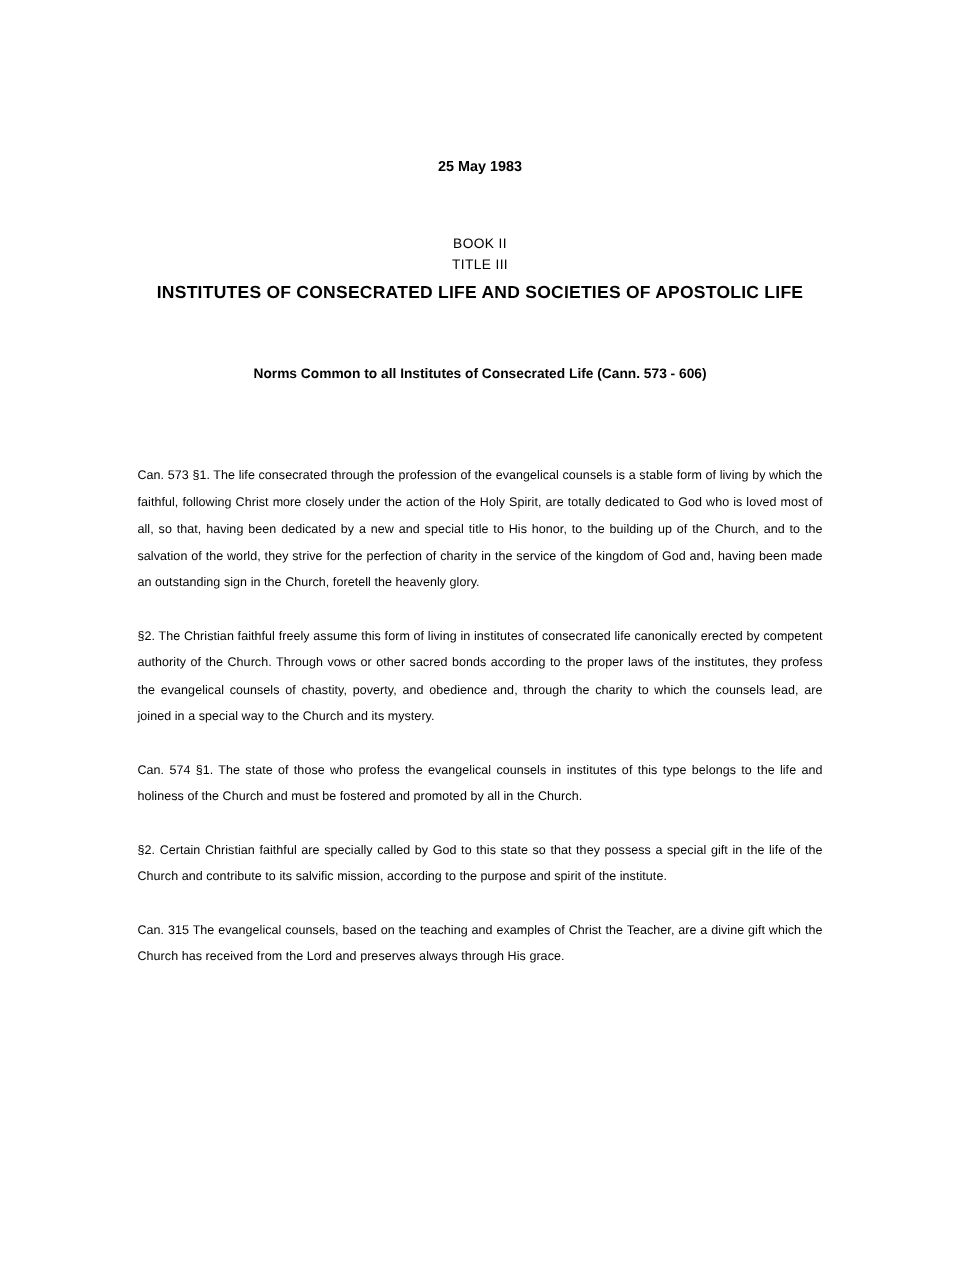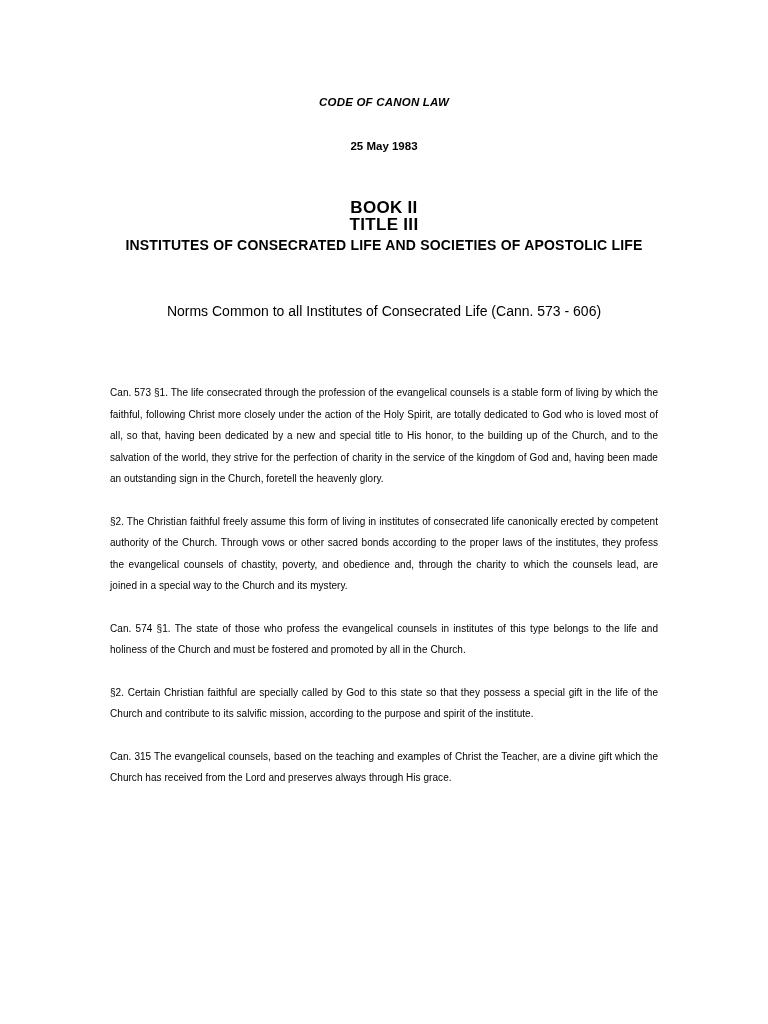--- a/index.html
+++ b/index.html
@@ -33,22 +33,22 @@
     text-align: center;
     font-weight: bold;
     font-size: 11.5px;
     margin: 32px 0 0 0;
   }
   .book-block {
     margin-top: 47px;
     text-align: center;
   }
   .book-line {
-    font-weight: bold;
-    font-size: 17px;
+    font-weight: normal;
+    font-size: 11px;
     line-height: 17px;
     letter-spacing: 0.3px;
   }
   .part-subtitle {
     font-weight: bold;
     font-size: 14px;
     line-height: 17px;
     letter-spacing: 0.2px;
     margin-top: 4px;
   }
@@ -73,22 +73,22 @@
     margin-top: 48px;
     text-align: center;
   }
   .title-line {
     font-weight: bold;
     font-size: 11.5px;
     line-height: 17px;
     letter-spacing: 0.3px;
   }
   .title-heading {
-    font-weight: normal;
-    font-size: 14px;
+    font-weight: bold;
+    font-size: 11px;
     line-height: 18px;
     margin-top: 6px;
     text-align: center;
   }
   .body-block {
     margin-top: 62px;
   }
   p.para {
     text-align: justify;
     font-size: 10px;
@@ -98,21 +98,20 @@
   }
   p.para:last-child {
     margin-bottom: 0;
   }
 </style>
 </head>
 <body>
 
 <div class="page">
 
-  <div class="doc-title">CODE OF CANON LAW</div>
 
   <div class="doc-date">25 May 1983</div>
 
   <div class="book-block">
     <div class="book-line">BOOK II</div>
     <div class="book-line">TITLE III</div>
     <div class="part-subtitle">INSTITUTES OF CONSECRATED LIFE AND SOCIETIES OF APOSTOLIC LIFE</div>
   </div>
 
 

